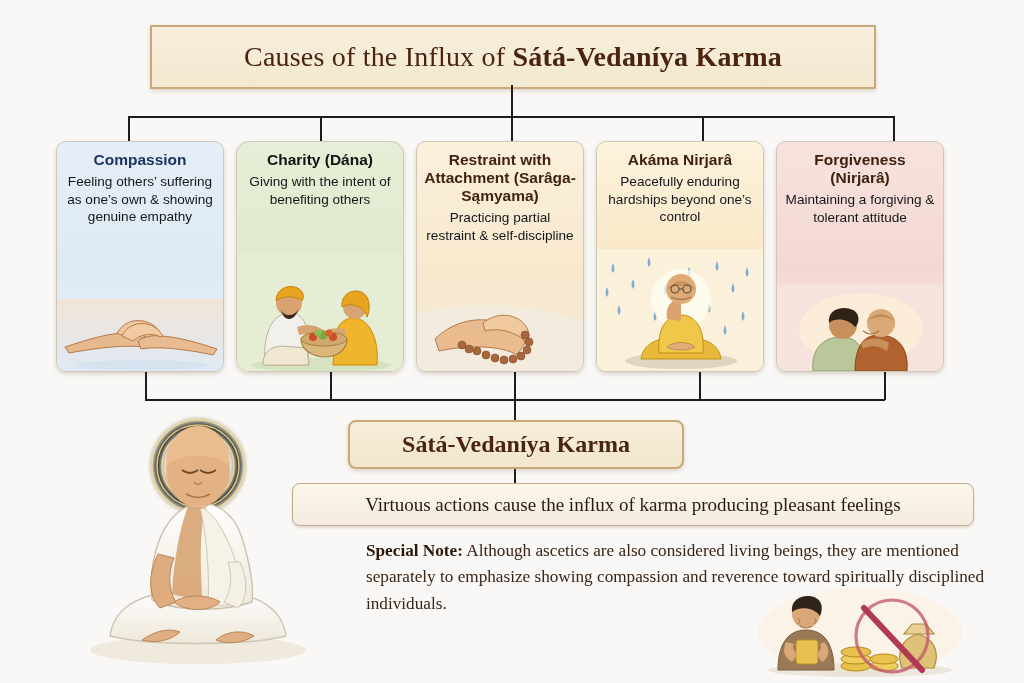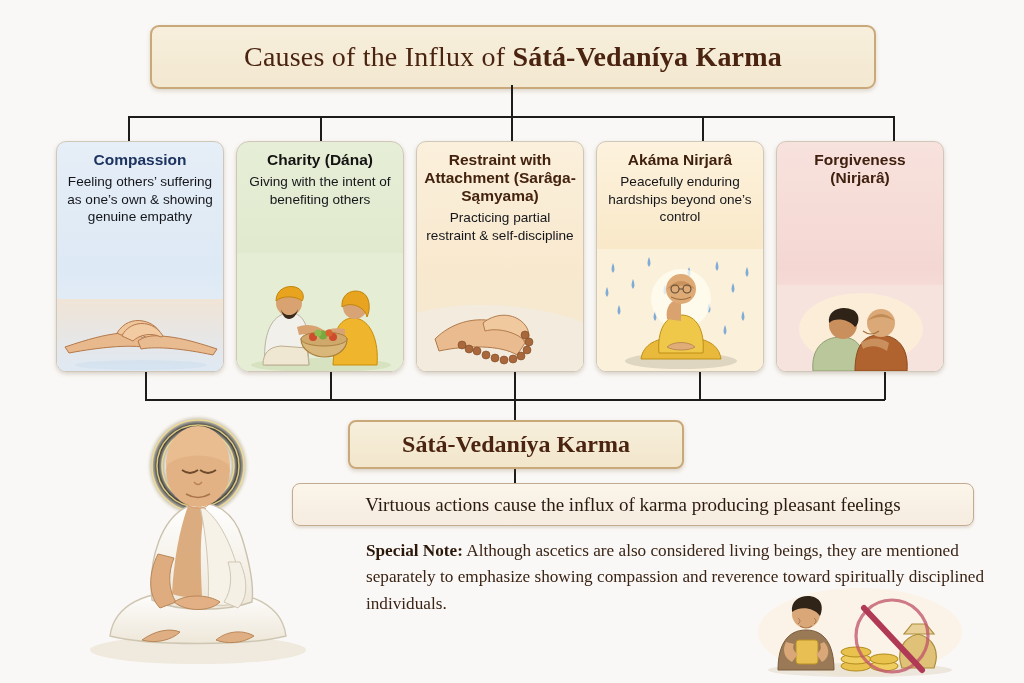--- a/index.html
+++ b/index.html
@@ -8,21 +8,21 @@
     background:#faf8f6;
     font-family:"Liberation Sans", sans-serif;
     overflow:hidden;
   }
   #stage{position:relative;width:1024px;height:683px;background:#faf8f6;}
 
   
   .title-box{
     position:absolute;left:150px;top:25px;width:722px;height:60px;
     background:linear-gradient(180deg,#f7efdc 0%,#f3e8d0 100%);
-    border:2px solid #c9a87a;border-radius:9px;
+    border:2px solid #c9a87a;border-radius:1px;
     box-shadow:0 2px 4px rgba(120,90,50,.22);
     display:flex;align-items:center;justify-content:center;
   }
   .title-text{
     font-family:"Liberation Serif", serif;
     font-size:28px;color:#4a2410;letter-spacing:.2px;white-space:nowrap;
   }
   .title-text b{font-weight:bold;}
 
   
@@ -221,20 +221,21 @@
               <path d="M82,40 h4"></path>
           </g>
           <path d="M74,48 q10,5 20,0" stroke="#9a6a3c" stroke-width="1" fill="none"></path>
           <path d="M70,98 C76,92 92,92 98,98 C92,102 76,102 70,98 Z" fill="#e0ad78" stroke="#b1814e" stroke-width=".8"></path>
         </svg>
       </div>
     </div>
 
     <div class="card k5">
       <div class="c-head">Forgiveness (Nirjarâ)</div>
+      <div class="c-body">Maintaining a forgiving &amp; tolerant attitude</div>
       <div class="c-art" style="height:86px;">
         <svg width="168" height="86" viewBox="0 0 168 86">
           <rect x="0" y="0" width="168" height="86" fill="#f7e3dd"></rect>
           <ellipse cx="84" cy="44" rx="62" ry="36" fill="#fcefd8" opacity=".8"></ellipse>
           <path d="M36,86 C34,64 46,52 64,52 C80,52 88,62 88,86 Z" fill="#b9c79a" stroke="#8e9e73" stroke-width="1"></path>
           <path d="M130,86 C132,62 120,50 102,50 C86,50 78,62 78,86 Z" fill="#b0632f" stroke="#8a4a1d" stroke-width="1"></path>
           <circle cx="66" cy="40" r="14" fill="#c98f5d"></circle>
           <path d="M52,38 C50,24 66,20 76,25 C84,29 82,40 78,42 C72,34 58,32 52,38 Z" fill="#2f2318"></path>
           <circle cx="104" cy="38" r="14" fill="#dba877"></circle>
           <path d="M90,36 q14,-14 28,0 q-14,-8 -28,0" fill="#c08b54"></path>

